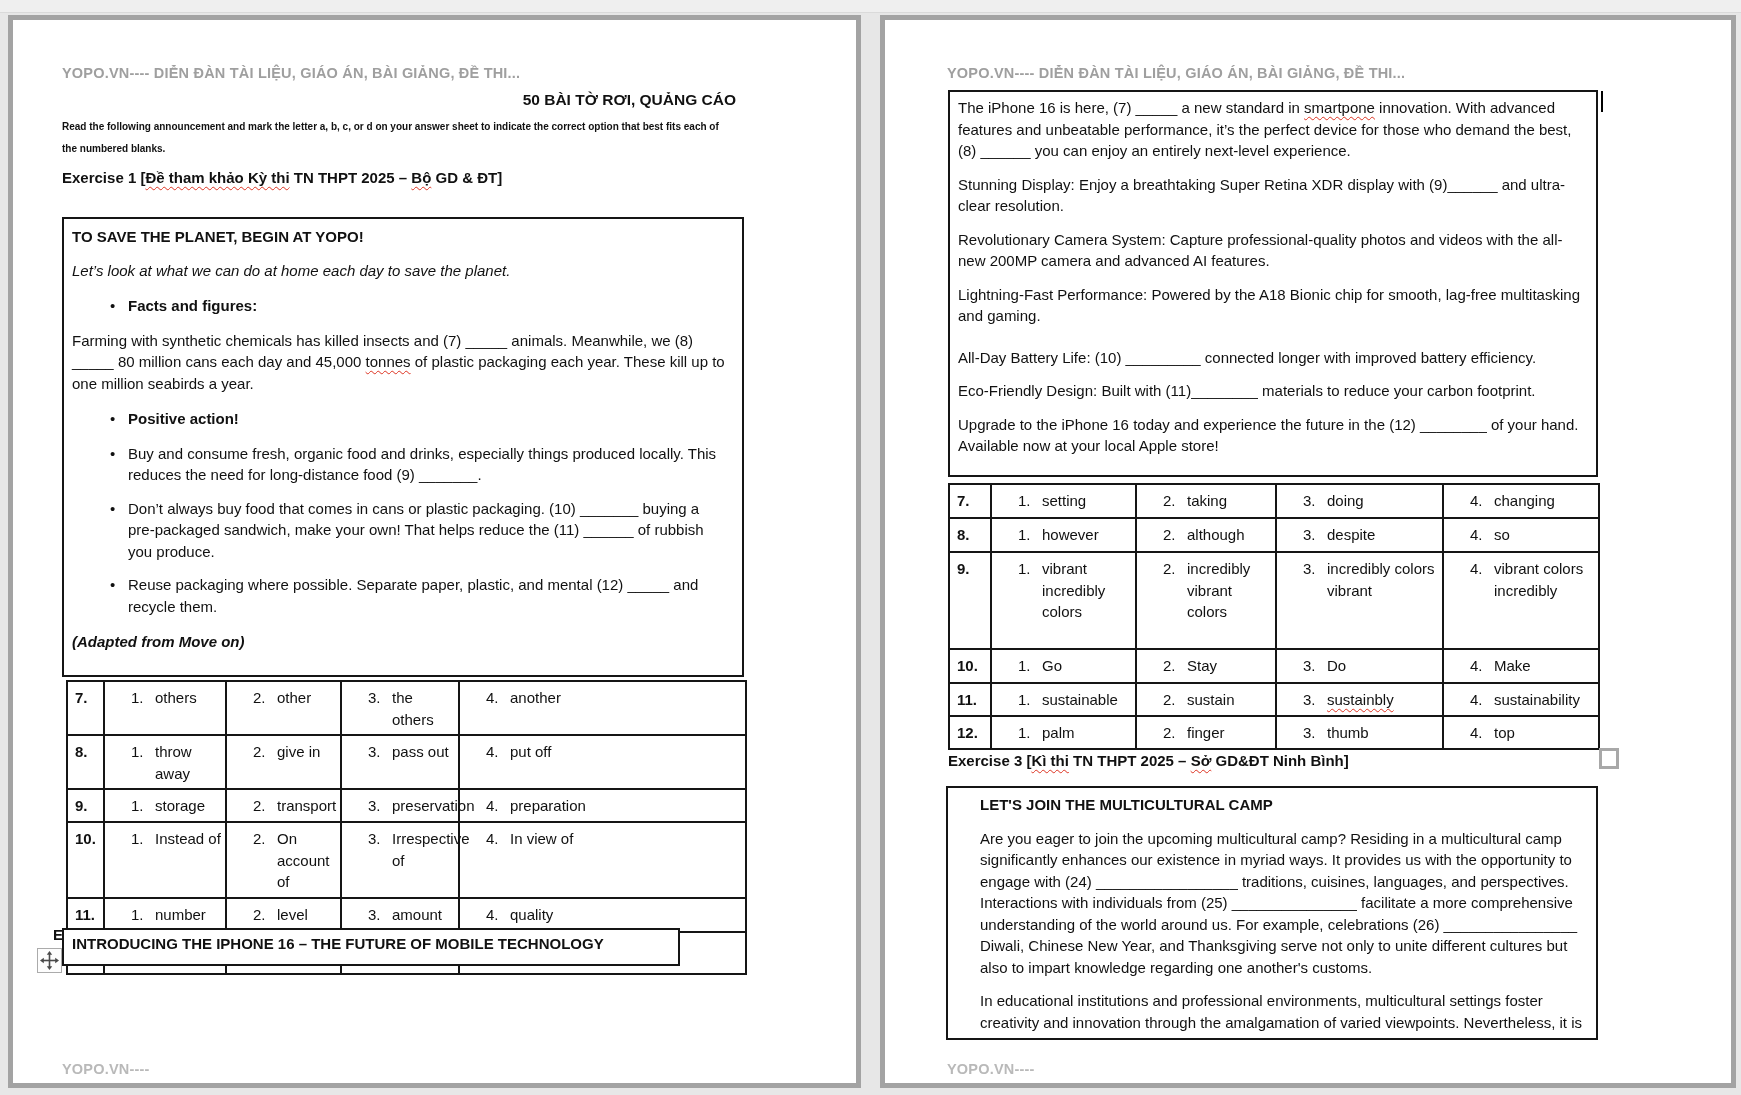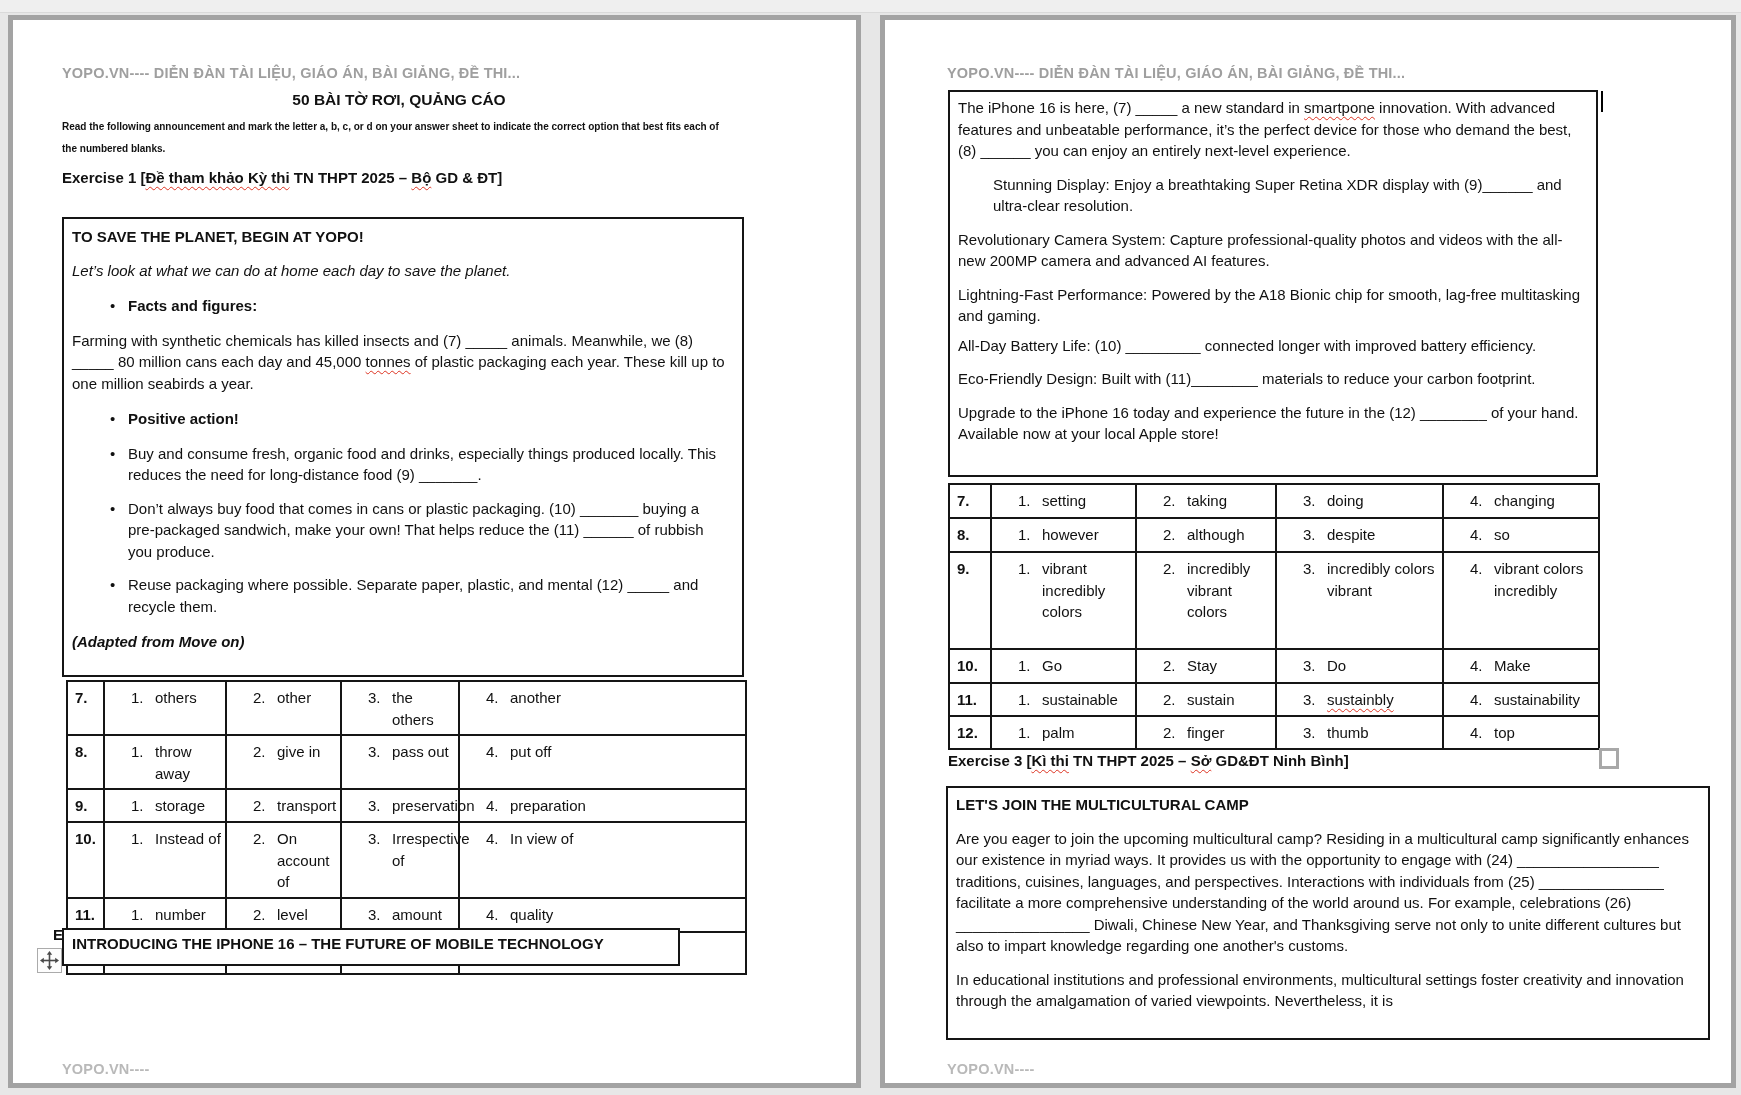--- a/index.html
+++ b/index.html
@@ -13,21 +13,21 @@
   .topbar { position:absolute; left:0; top:0; width:1741px; height:13px;
     background:#efefef; border-bottom:1px solid #dadada; }
   .page { position:absolute; top:15px; height:1073px; background:#ffffff;
     border:5px solid #a3a3a3; }
   #left-page  { left:8px;   width:853px; }
   #right-page { left:880px; width:856px; }
 
   .doc-header { position:absolute; font-weight:bold; font-size:14.5px; color:#9f9f9f; letter-spacing:0.2px; }
   .doc-footer { position:absolute; font-weight:bold; font-size:14.5px; color:#b9b9b9; letter-spacing:0.2px; }
 
-  .doc-title { position:absolute; text-align:center; font-weight:bold; font-size:15.5px; }
+  .doc-title { position:absolute; text-align:right; font-weight:bold; font-size:15.5px; }
   .instruction { position:absolute; font-weight:bold; font-size:10px; line-height:22px; }
   .ex-heading { position:absolute; font-weight:bold; font-size:15px; white-space:nowrap; }
 
   .sq { text-decoration:underline; text-decoration-style:wavy;
         text-decoration-color:#dd3322; text-decoration-thickness:1px;
         text-underline-offset:3px; text-decoration-skip-ink:none; }
 
   .pbox { position:absolute; border:2px solid #151515; background:#fff;
           font-size:15px; line-height:21.5px; }
   .pbox .inner { padding:7px 10px 6px 8px; }
@@ -297,23 +297,23 @@
   <div class="doc-footer" style="left:49px; top:1041px;">YOPO.VN----</div>
 </div>
 
 <div class="page" id="right-page">
 
   <div class="doc-header" style="left:62px; top:45px;">YOPO.VN---- DIỄN ĐÀN TÀI LIỆU, GIÁO ÁN, BÀI GIẢNG, ĐỀ THI...</div>
 
   <div class="pbox" style="left:63px; top:70px; width:650px; height:387px;">
     <div class="inner" style="padding-top:5px;">
       <p style="margin-bottom:12px;"><span>The iPhone 16 is here, (7) _____ a new standard in </span><span class="sq">smartpone</span><span> innovation. With advanced features and unbeatable performance, it’s the perfect device for those who demand the best, (8) ______ you can enjoy an entirely next-level experience.</span></p>
-      <p style="margin-bottom:12px;margin-left:35px;">Stunning Display: Enjoy a breathtaking Super Retina XDR display with (9)______ and ultra-clear resolution.</p>
+      <p style="margin-bottom:12px;">Stunning Display: Enjoy a breathtaking Super Retina XDR display with (9)______ and ultra-clear resolution.</p>
       <p style="margin-bottom:12px;">Revolutionary Camera System: Capture professional-quality photos and videos with the all-new 200MP camera and advanced AI features.</p>
-      <p style="margin-bottom:8px;">Lightning-Fast Performance: Powered by the A18 Bionic chip for smooth, lag-free multitasking and gaming.</p>
+      <p style="margin-bottom:20px;">Lightning-Fast Performance: Powered by the A18 Bionic chip for smooth, lag-free multitasking and gaming.</p>
       <p style="margin-bottom:12px;">All-Day Battery Life: (10) _________ connected longer with improved battery efficiency.</p>
       <p style="margin-bottom:12px;">Eco-Friendly Design: Built with (11)________ materials to reduce your carbon footprint.</p>
       <p style="margin-bottom:0;">Upgrade to the iPhone 16 today and experience the future in the (12) ________ of your hand. Available now at your local Apple store!</p>
     </div>
   </div>
 
   <div class="caret" style="left:716px; top:71px; height:21px;"></div>
 
   <table class="opts" style="left:63px; top:463px; width:650px;">
     <colgroup>
@@ -486,21 +486,21 @@
             </div>
           </td>
     </tr>
   </tbody>
     </table>
 
   <div class="ex-heading" style="left:63px; top:732px;"><span>Exercise 3 [</span><span class="sq">Kì thi</span><span> TN THPT 2025 – </span><span class="sq">Sở</span><span> GD&amp;ĐT Ninh Bình]</span></div>
 
   <div class="sq-handle" style="left:714px; top:728px;"></div>
 
-  <div class="pbox" style="left:61px; top:766px; width:764px; height:254px;">
+  <div class="pbox" style="left:61px; top:766px; width:652px; height:254px;padding-left:24px;">
     <div class="inner" style="padding-top:6px;">
       <p class="b-title" style="margin-bottom:12px;">LET'S JOIN THE MULTICULTURAL CAMP</p>
       <p style="margin-bottom:12px;">Are you eager to join the upcoming multicultural camp? Residing in a multicultural camp significantly enhances our existence in myriad ways. It provides us with the opportunity to engage with (24) _________________ traditions, cuisines, languages, and perspectives. Interactions with individuals from (25) _______________ facilitate a more comprehensive understanding of the world around us. For example, celebrations (26) ________________ Diwali, Chinese New Year, and Thanksgiving serve not only to unite different cultures but also to impart knowledge regarding one another's customs.</p>
       <p style="margin-bottom:0;">In educational institutions and professional environments, multicultural settings foster creativity and innovation through the amalgamation of varied viewpoints. Nevertheless, it is</p>
     </div>
   </div>
 
   <div class="doc-footer" style="left:62px; top:1041px;">YOPO.VN----</div>
 </div>
 

